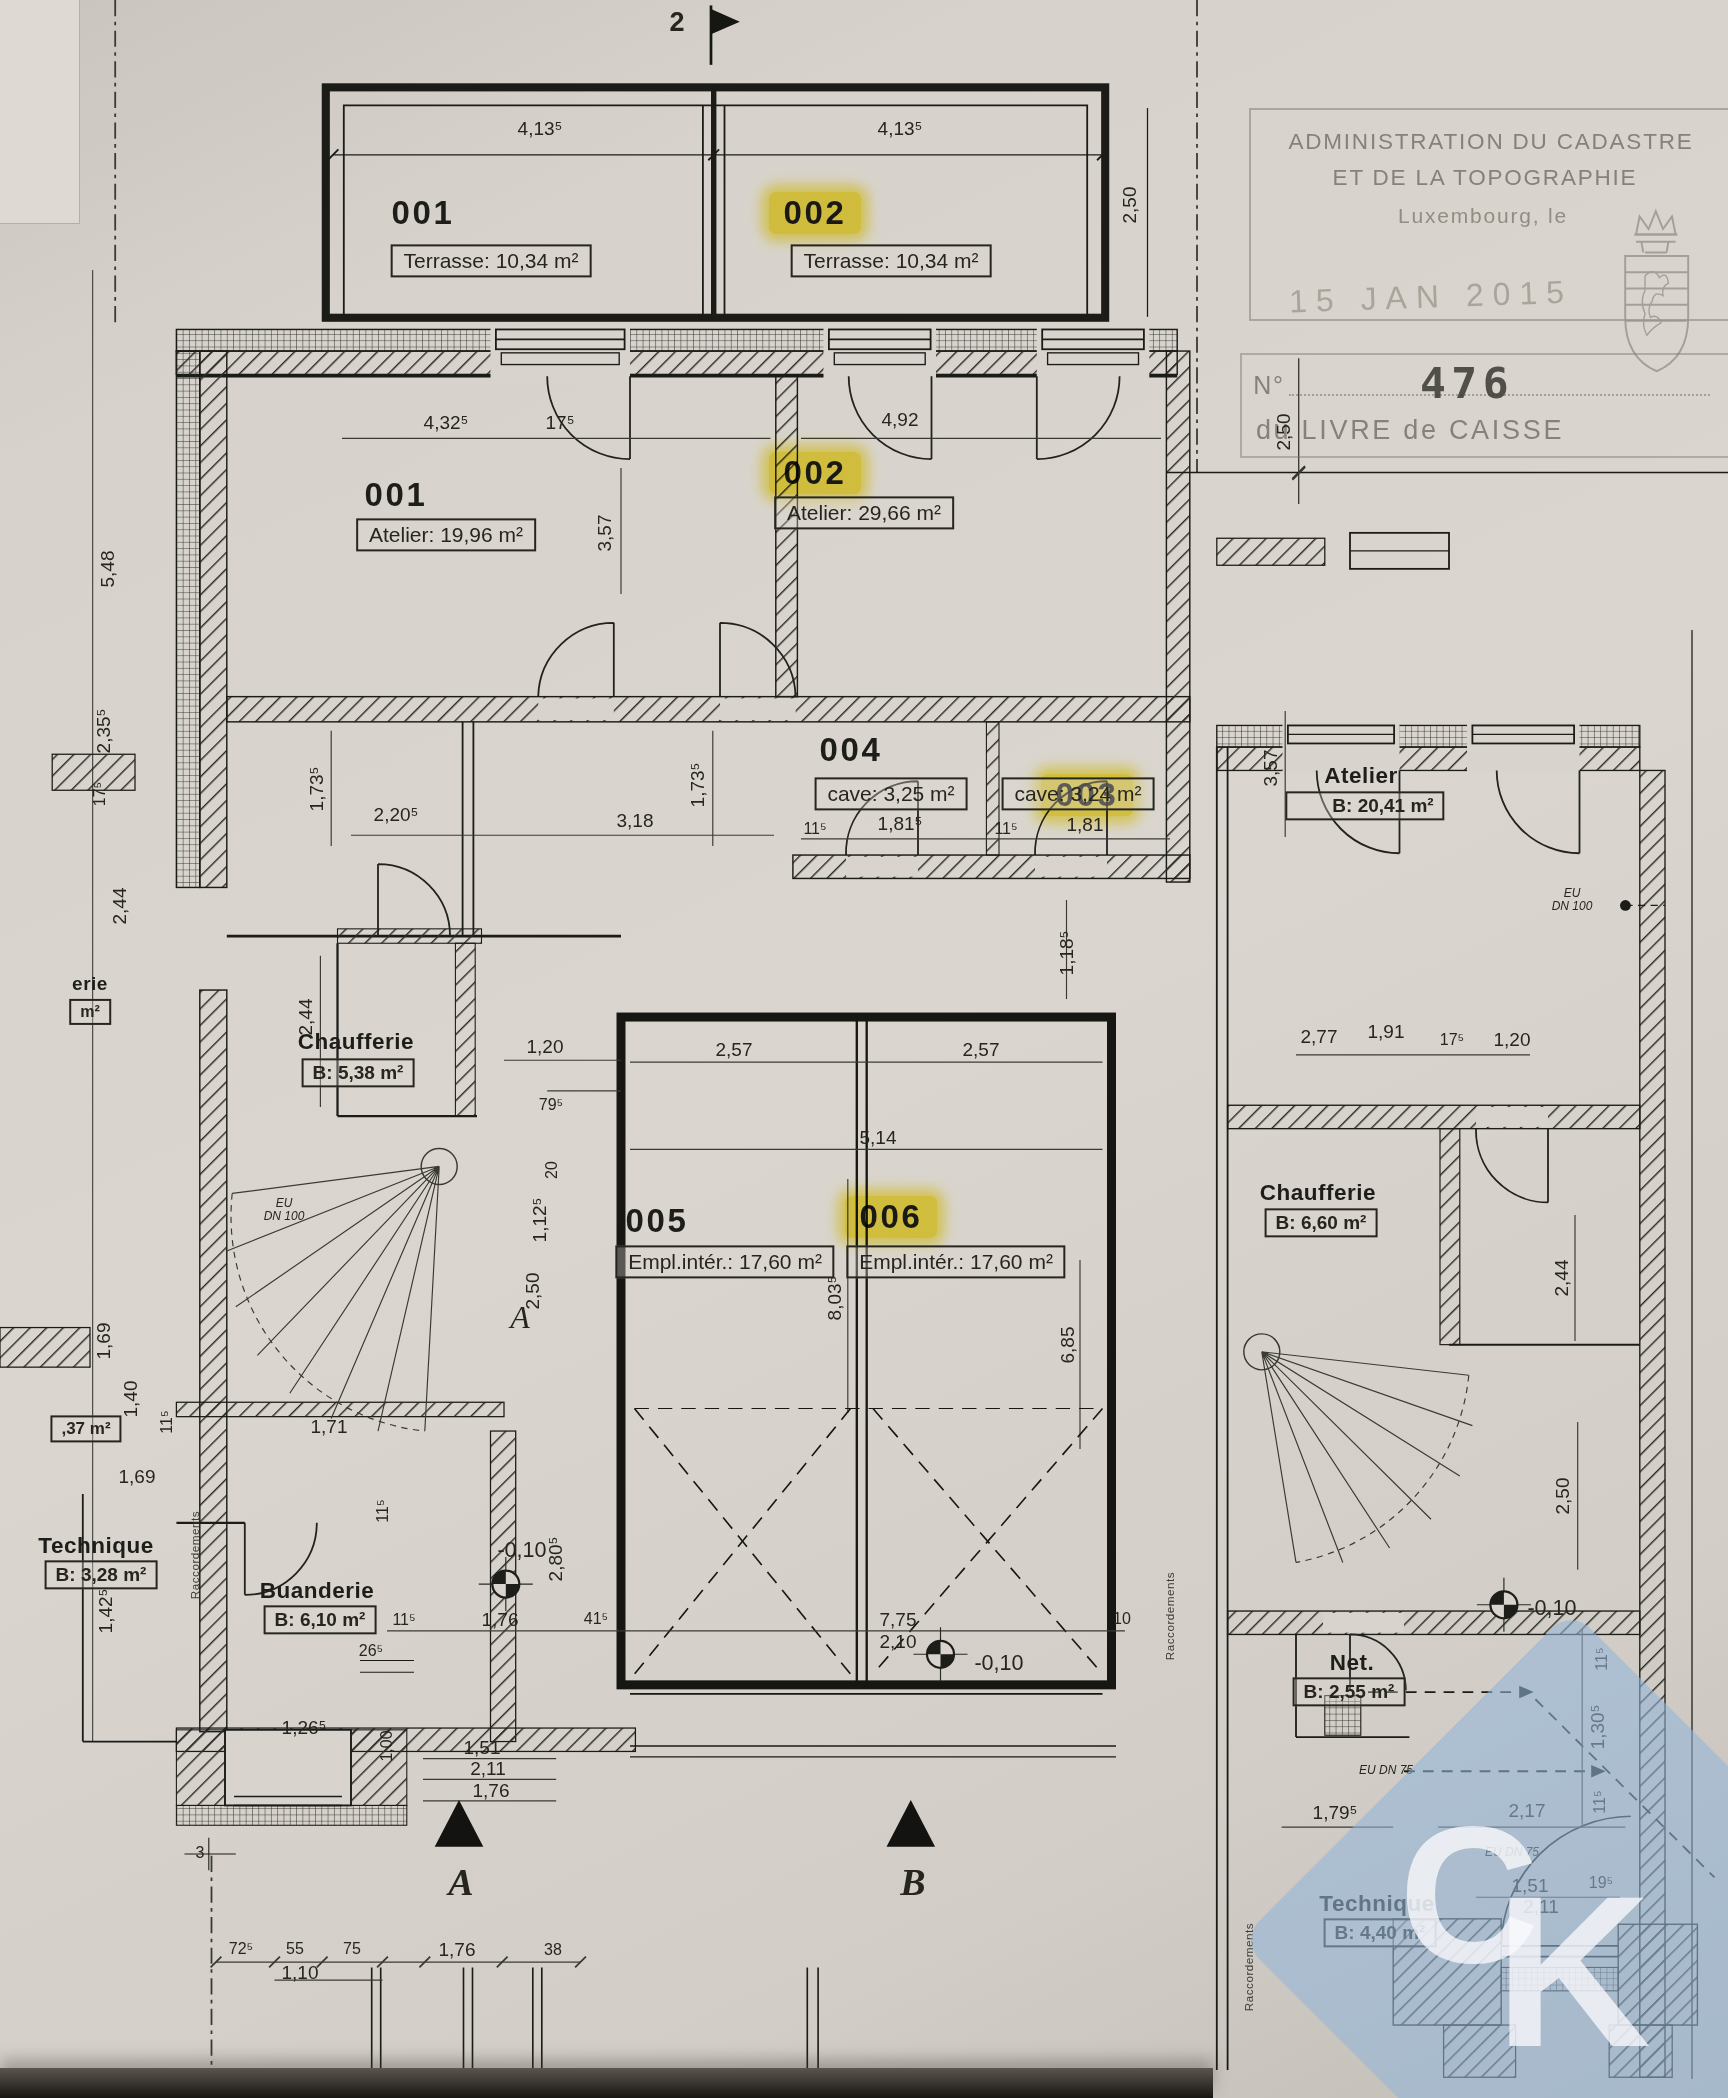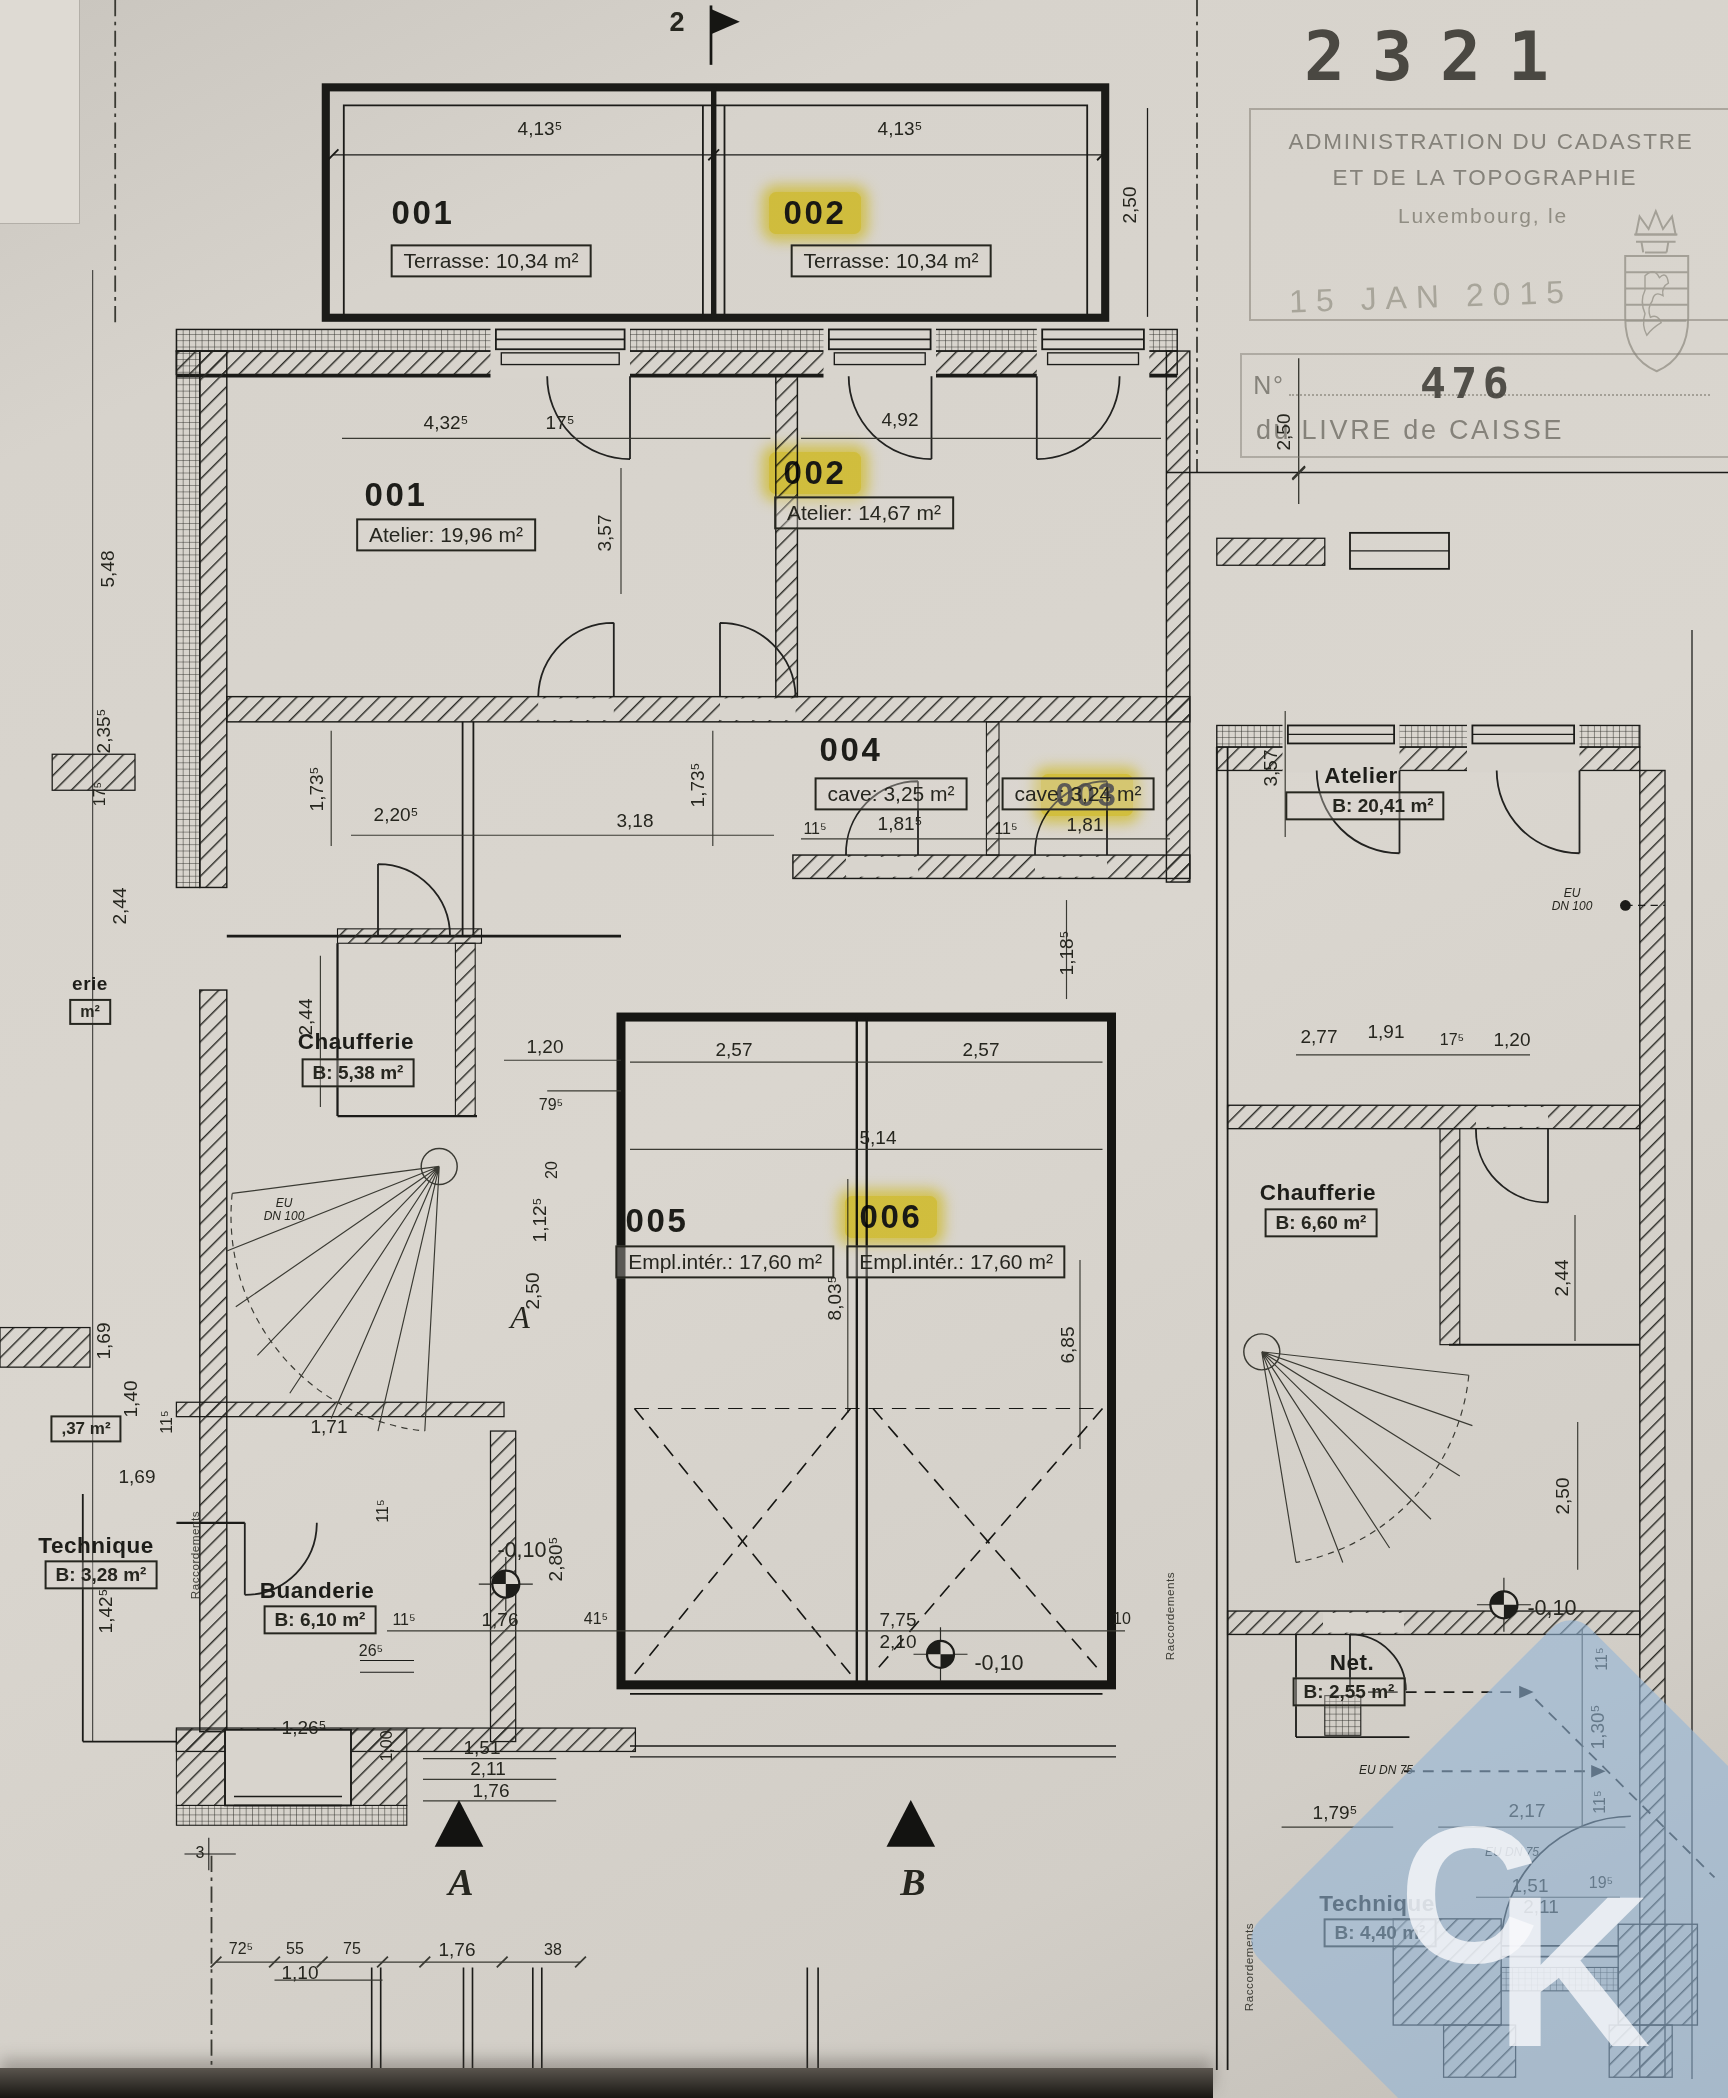--- a/index.html
+++ b/index.html
@@ -282,21 +282,20 @@
       <line x1="790" y1="6" x2="790" y2="72" stroke="#161613" stroke-width="3"></line>
       <polygon points="790,10 822,24 790,38" fill="#161613"></polygon>
     </g>
     <g fill="#131311">
       <polygon points="510,2000 537,2052 483,2052"></polygon>
       <polygon points="1012,2000 1039,2052 985,2052"></polygon>
     </g>
   </svg>
 
   <div class="lay">
-    <div class="snum">2321</div>
     <div class="sbox"></div>
     <span class="sl" style="left:1491px;top:142px;font-size:22.5px;">ADMINISTRATION DU CADASTRE</span>
     <span class="sl" style="left:1485px;top:178px;font-size:22.5px;">ET DE LA TOPOGRAPHIE</span>
     <span class="sl" style="left:1483px;top:216px;font-size:21px;color:#908d83;">Luxembourg, le</span>
     <span class="sdate" style="left:1431px;top:297px;">15 JAN 2015</span>
     <svg width="99" height="194" style="position:absolute;left:1609px;top:200px;opacity:.8;" viewBox="0 0 110 215">
       <g fill="none" stroke="#97948a" stroke-width="2.2">
         <path d="M30,38 L34,18 L44,32 L52,12 L60,32 L70,18 L74,38 Z"></path>
         <path d="M28,38 H76 M30,46 H74 M36,46 L38,58 M66,46 L64,58 M40,58 H64"></path>
         <path d="M18,62 H88 V130 Q88,175 53,190 Q18,175 18,130 Z"></path>
@@ -316,21 +315,21 @@
     <span class="t" style="left:677px;top:21.6px;font-size:27px;font-weight:700;">2</span>
 
     <span class="t num" style="left:423px;top:213px;">001</span>
     <span class="t abox" style="left:491px;top:261px;">Terrasse: 10,34 m²</span>
     <span class="t num hl" style="left:815px;top:213px;">002</span>
     <span class="t abox" style="left:891px;top:261px;">Terrasse: 10,34 m²</span>
 
     <span class="t num" style="left:396px;top:495px;">001</span>
     <span class="t abox" style="left:446px;top:535px;">Atelier: 19,96 m²</span>
     <span class="t num hl" style="left:815px;top:473px;">002</span>
-    <span class="t abox" style="left:864px;top:513px;">Atelier: 14,67 m²</span>
+    <span class="t abox" style="left:864px;top:513px;">Atelier: 29,66 m²</span>
 
     <span class="t num" style="left:851px;top:750px;">004</span>
     <span class="t abox" style="left:891px;top:794px;">cave: 3,25 m²</span>
     <span class="t num hl" style="left:1087px;top:750px;margin-top:45px;">003</span>
     <span class="t abox" style="left:1078px;top:794px;">cave: 3,24 m²</span>
 
     <span class="t num" style="left:657px;top:1221px;">005</span>
     <span class="t abox" style="left:725px;top:1262px;">Empl.intér.: 17,60 m²</span>
     <span class="t num hl" style="left:891px;top:1217px;">006</span>
     <span class="t abox" style="left:956px;top:1262px;">Empl.intér.: 17,60 m²</span>

